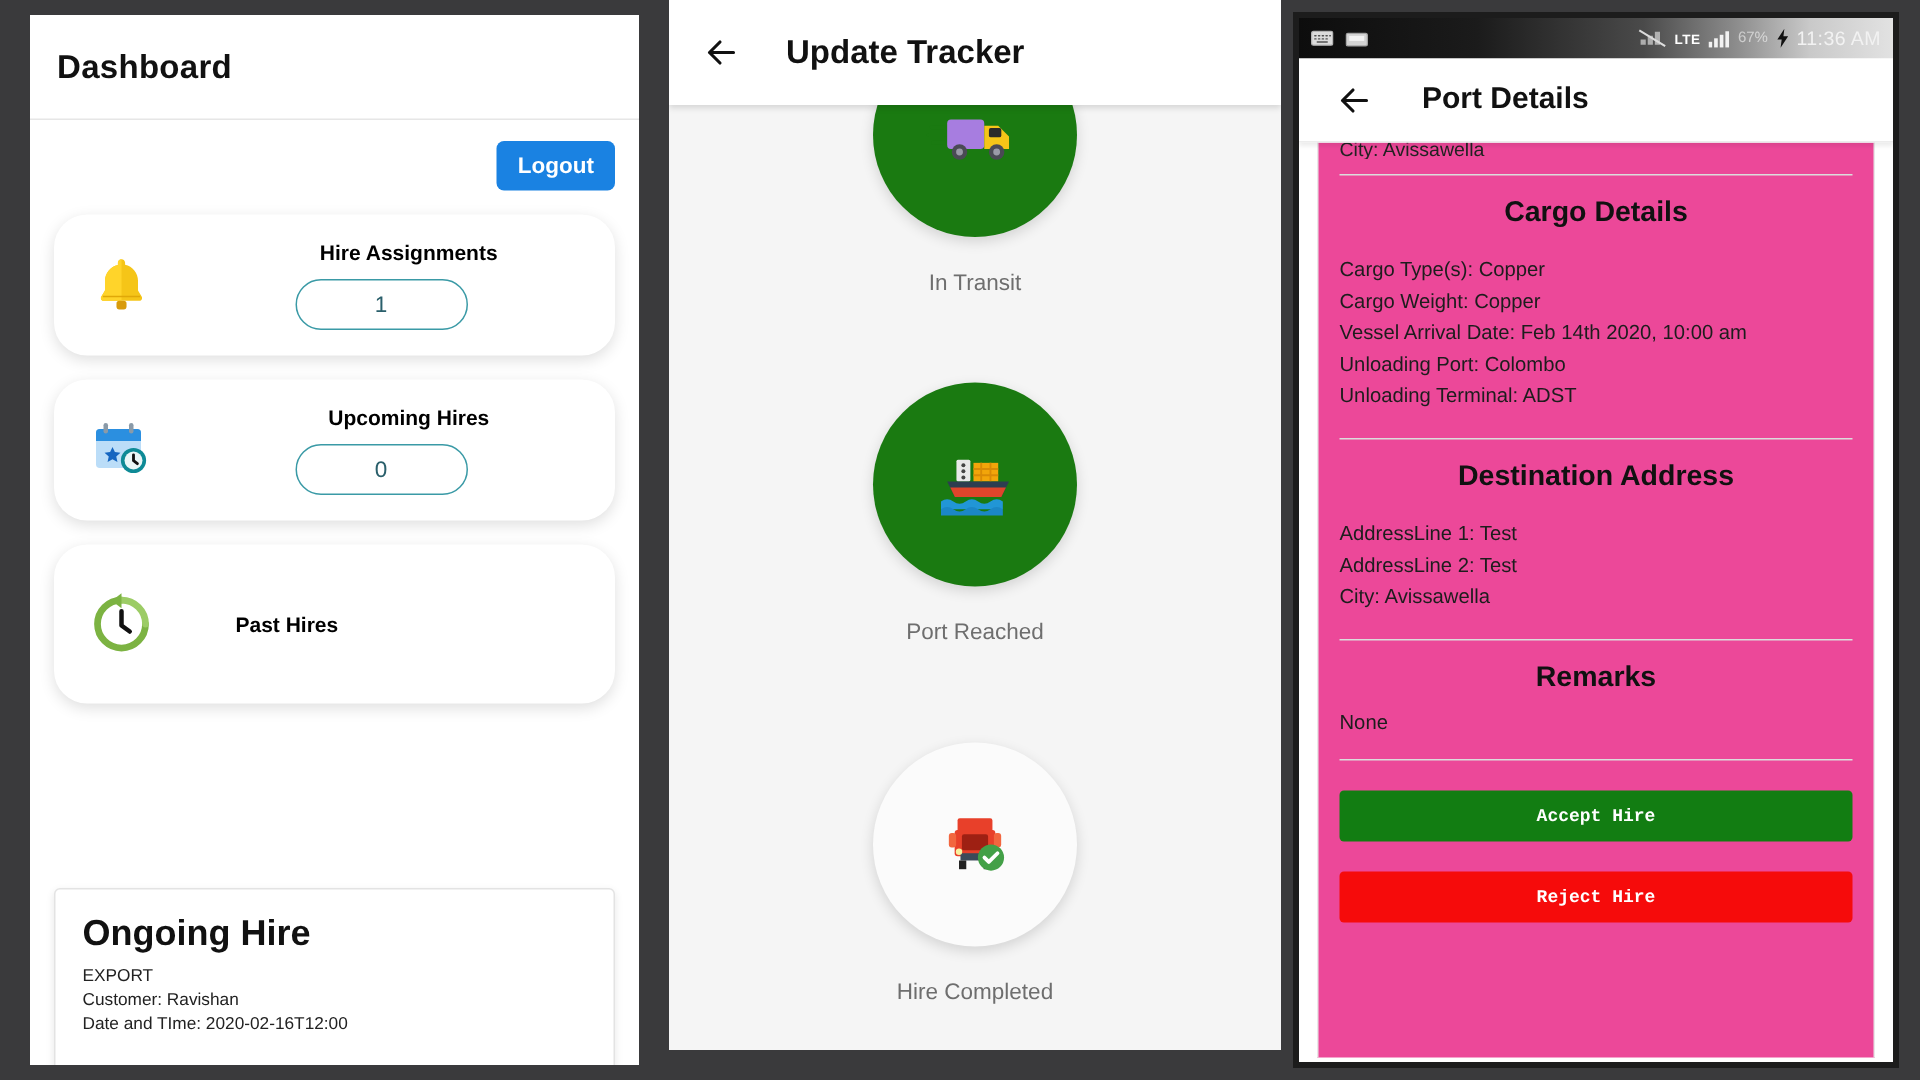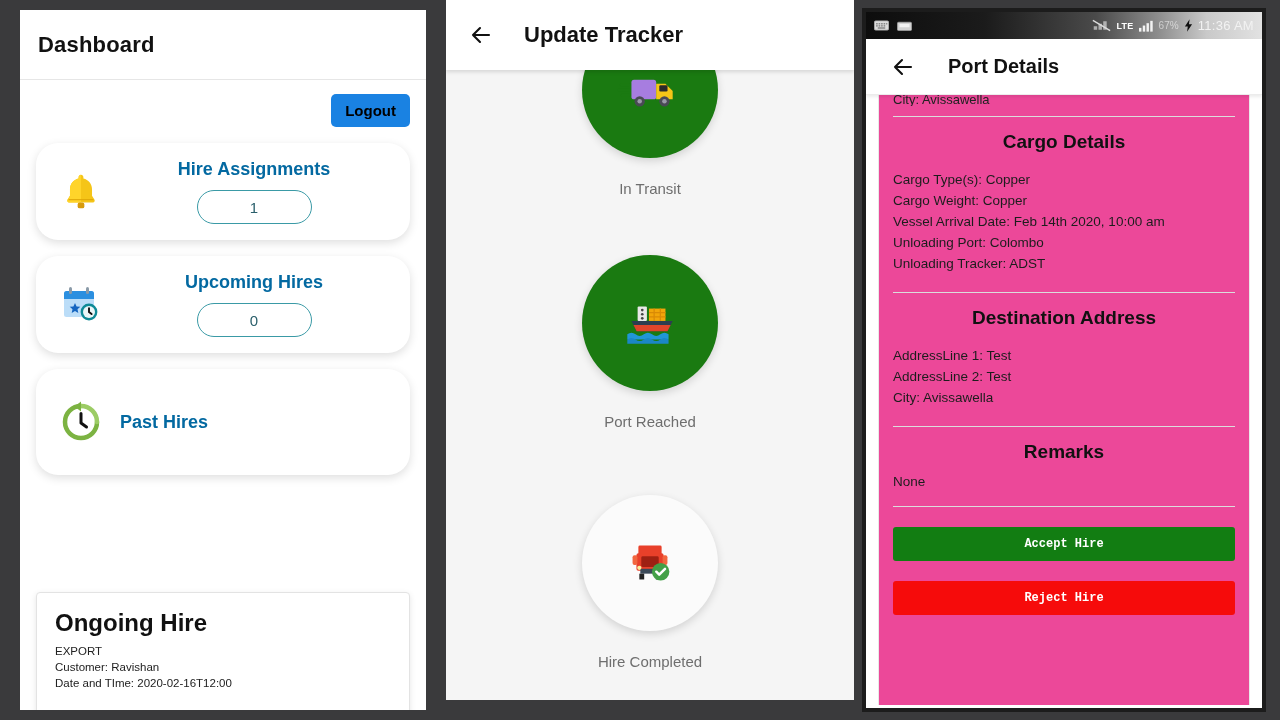--- a/index.html
+++ b/index.html
@@ -18,33 +18,33 @@
   #panel-dashboard { left: 20px; top: 10px; width: 406px; height: 700px; background:#fff; }
   .dash-appbar {
     height: 70px; background:#fff; display:flex; align-items:center;
     padding-left: 18px; border-bottom: 1px solid #e6e6e6;
     box-shadow: 0 1px 3px rgba(0,0,0,.10);
   }
   .dash-title { font-size: 22px; font-weight: bold; color:#111; letter-spacing:.2px; }
   .dash-body { height: 630px; background:#fff; padding: 10px 16px 0 16px; position:relative; }
   .logout-row { display:flex; justify-content:flex-end; padding-top: 4px; }
   .logout-btn {
-    background:#1a82e2; color:#000000; border:none; border-radius:5px;
+    background:#1a82e2; color:#ffffff; border:none; border-radius:5px;
     font-size: 15px; font-weight: bold; padding: 8px 14px; cursor:pointer;
     font-family:"Liberation Sans", sans-serif;
     text-align:right;
   }
   .tile {
     background:#fff; border-radius: 22px; margin-top: 16px;
     box-shadow: 0 3px 10px rgba(0,0,0,.13);
     display:flex; align-items:center; padding: 16px 14px;
   }
   .tile-icon { width: 62px; height:62px; flex: 0 0 62px; display:flex; align-items:center; justify-content:center; }
   .tile-main { flex:1; display:flex; flex-direction:column; align-items:center; }
-  .tile-label { font-size:18px; font-weight:bold; color:#0369a1; }
+  .tile-label { font-size:14px; font-weight:bold; color:#000000;margin-left:37px; }
   .tile-count {
     margin-top: 10px; width: 115px; height: 34px; border:1.5px solid #3a9aa6;
     border-radius: 18px; display:flex; align-items:center; justify-content:center;
     font-size: 15px; color:#2a5f6b; background:#fff;
   }
   .tile.no-count .tile-main { align-items:flex-start; padding-left: 8px; }
   .ongoing-card {
     position:absolute; left:16px; right:16px; top: 512px; height: 200px;
     background:#fff; border:1px solid #e3e3e3; border-radius: 4px;
     box-shadow: 0 2px 6px rgba(0,0,0,.10); padding: 16px 18px 0 18px; overflow:hidden;
@@ -292,21 +292,21 @@
         <div class="hire-sheet">
 
           <div class="clipped-line">City: Avissawella</div>
           <div class="sec-hr"></div>
 
           <div class="sec-title">Cargo Details</div>
           <div class="det-line">Cargo Type(s): Copper</div>
           <div class="det-line">Cargo Weight: Copper</div>
           <div class="det-line">Vessel Arrival Date: Feb 14th 2020, 10:00 am</div>
           <div class="det-line">Unloading Port: Colombo</div>
-          <div class="det-line">Unloading Tracker: ADST</div>
+          <div class="det-line">Unloading Terminal: ADST</div>
 
           <div class="sec-hr" style="margin-top:18px;"></div>
 
           <div class="sec-title">Destination Address</div>
           <div class="det-line">AddressLine 1: Test</div>
           <div class="det-line">AddressLine 2: Test</div>
           <div class="det-line">City: Avissawella</div>
 
           <div class="sec-hr" style="margin-top:18px;"></div>
 

